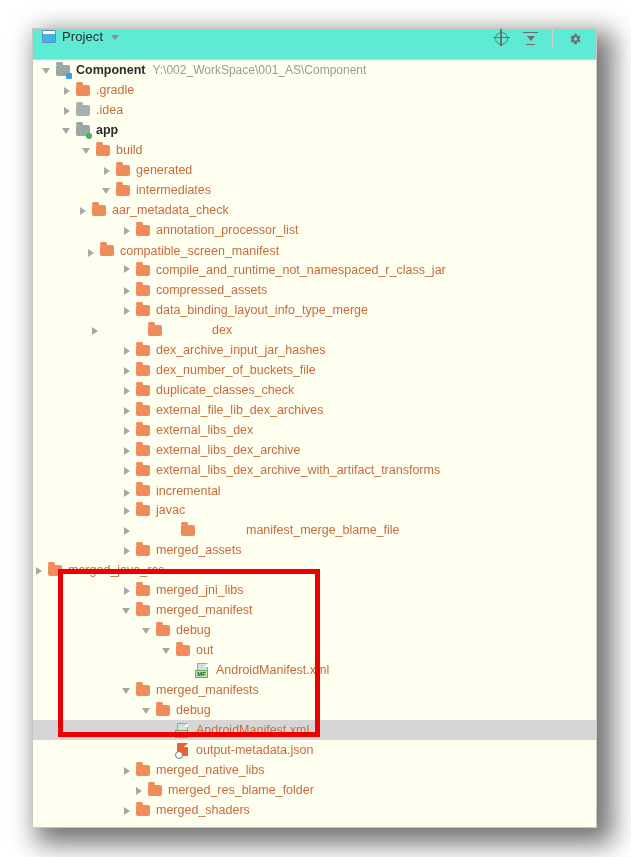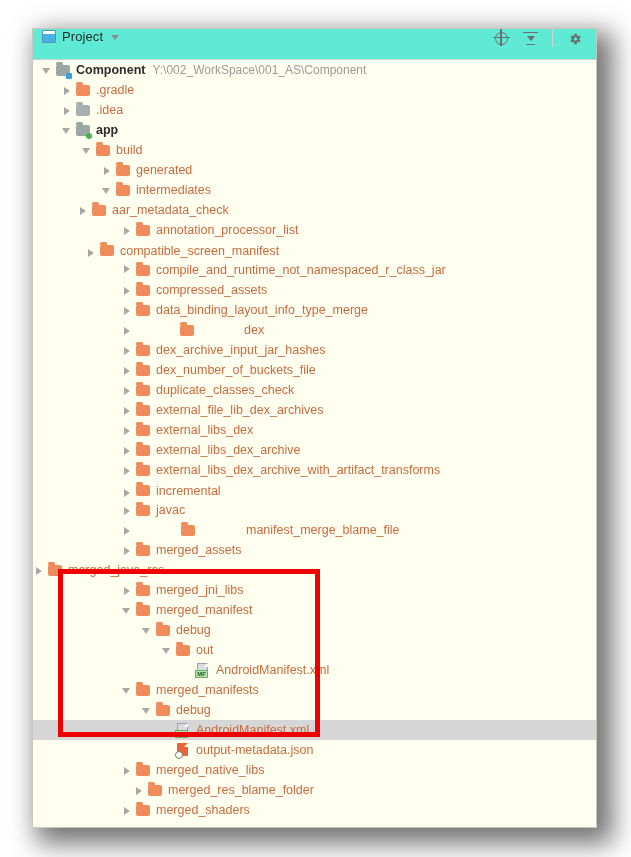--- a/index.html
+++ b/index.html
@@ -400,21 +400,21 @@
         <div class="row">
           <div style="display: flex; align-items: center; padding-left: 88px;">
             <span class="arrow closed"></span>
             <span class="ico orange">
               <span class="folder"></span>
             </span>
             <span class="label">data_binding_layout_info_type_merge</span>
           </div>
         </div>
         <div class="row">
-          <div style="display: flex; align-items: center; padding-left: 88px; gap: 44px;">
+          <div style="display: flex; align-items: center; padding-left: 56px; gap: 44px;">
             <span class="arrow closed"></span>
             <span class="ico orange">
               <span class="folder"></span>
             </span>
             <span class="label">dex</span>
           </div>
         </div>
         <div class="row">
           <div style="display: flex; align-items: center; padding-left: 88px;">
             <span class="arrow closed"></span>

